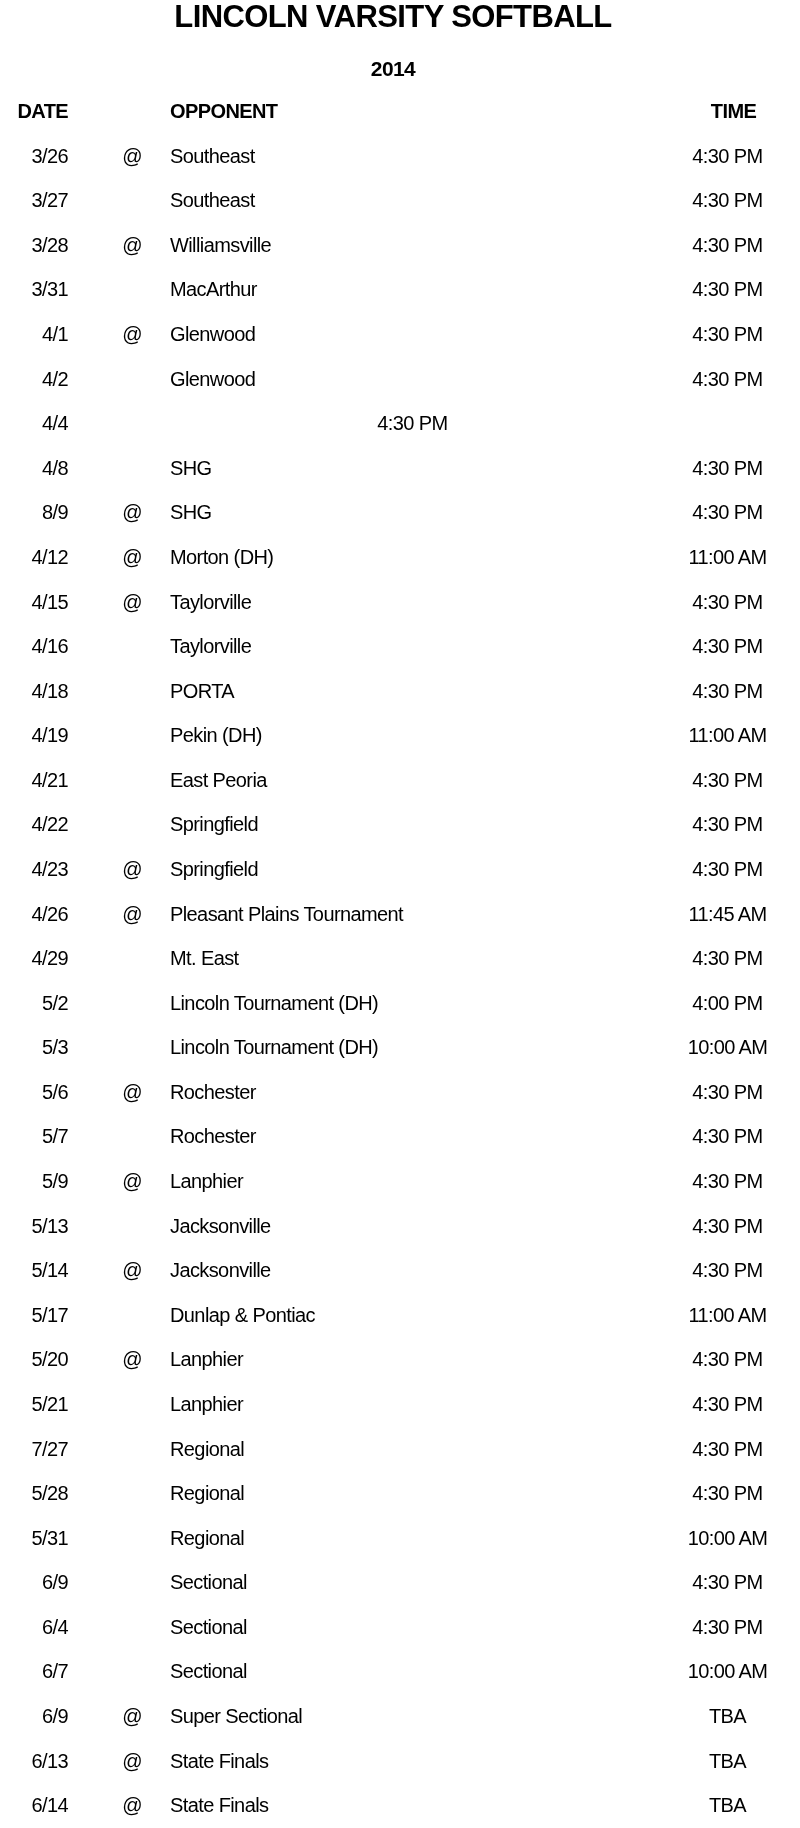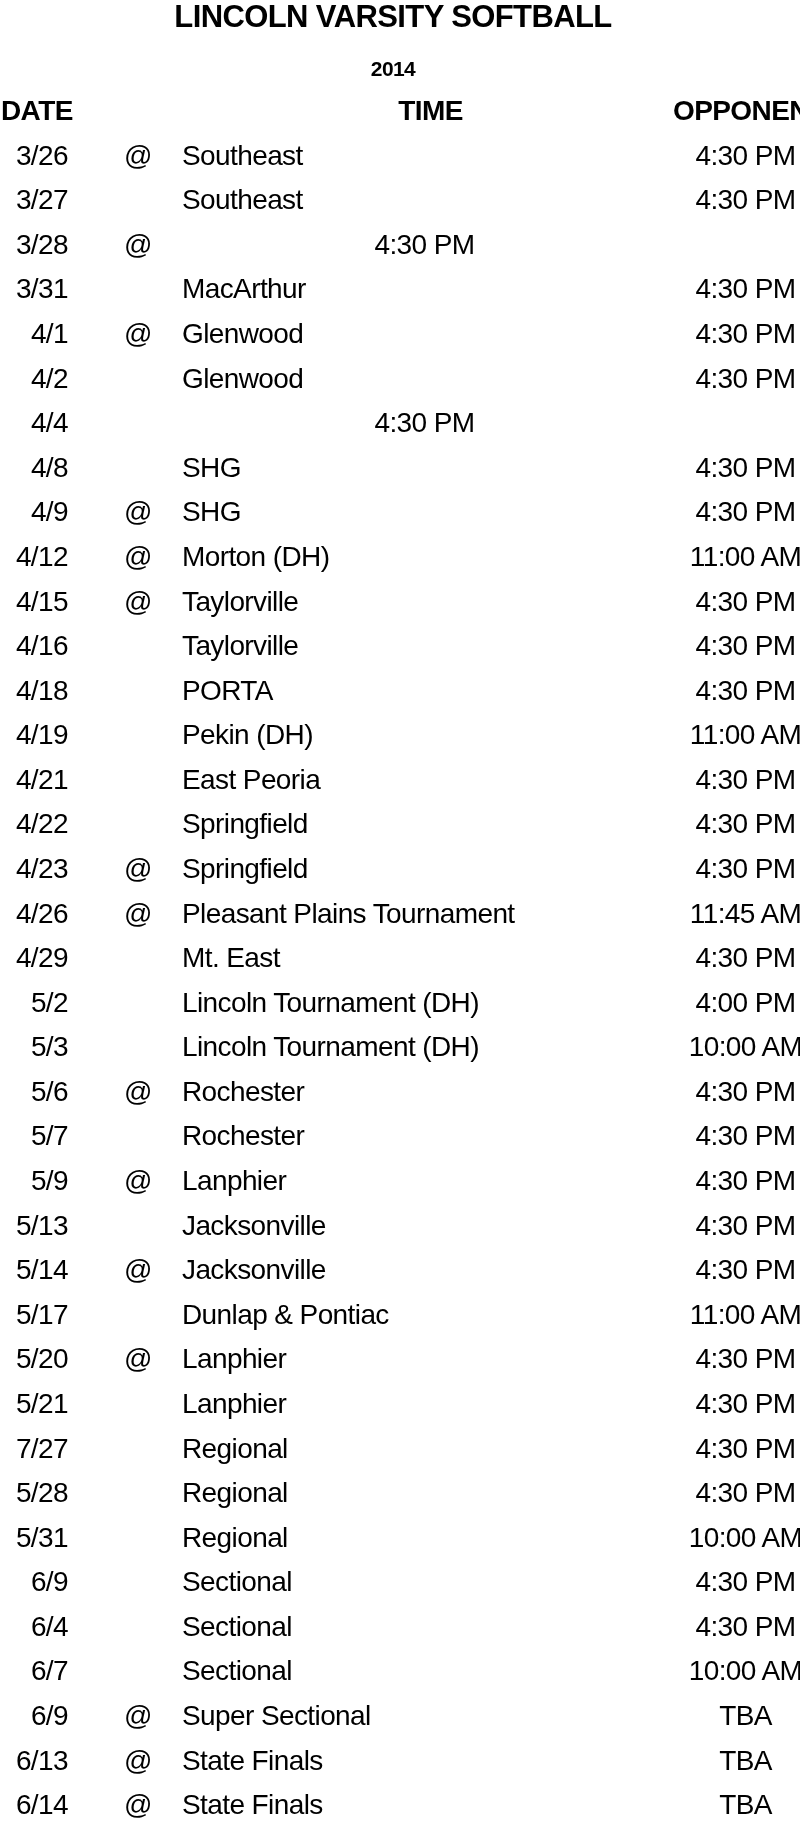--- a/index.html
+++ b/index.html
@@ -28,23 +28,22 @@
     width: 786px;
     text-align: center;
     font-weight: 700;
     font-size: 21px;
     line-height: 48px;
   }
   .row {
     display: grid;
     grid-template-columns: 70px 100px 485px 145px;
     align-items: center;
-    font-size: 28px;
+    font-size: 20px;
     line-height: 44.585px;
-    gap: 6px;
   }
   .header-row { font-weight: 700; }
   .cell { box-sizing: border-box; }
   .cell.date { text-align: right; padding-right: 2px; white-space: nowrap; }
   .cell.at { text-align: center; padding-left: 24px; }
   .cell.opp { text-align: left; white-space: nowrap; }
   .cell.time { text-align: center; white-space: nowrap; }
   .hdate { text-align: left; padding-left: 1px; padding-right: 0; }
   .hopp { text-align: center; padding-right: 30px; }
   .htime { padding-left: 12px; }
@@ -52,42 +51,43 @@
 </head>
 <body>
 
 <div class="page">
   <div class="line title-line">LINCOLN VARSITY SOFTBALL</div>
   <div class="line year-line">2014</div>
 
   <div class="line row header-row">
     <div class="cell date hdate">DATE</div>
     <div class="cell at"></div>
+    <div class="cell opp hopp">OPPONENT</div>
     <div class="cell time htime">TIME</div>
-    <div class="cell opp hopp">OPPONENT</div>
   </div>
 
   <div id="rows">
   <div class="line row">
     <div class="cell date">3/26</div>
     <div class="cell at">@</div>
     <div class="cell opp">Southeast</div>
     <div class="cell time">4:30 PM</div>
   </div>
 
   <div class="line row">
     <div class="cell date">3/27</div>
     <div class="cell at"></div>
     <div class="cell opp">Southeast</div>
     <div class="cell time">4:30 PM</div>
   </div>
 
   <div class="line row">
     <div class="cell date">3/28</div>
     <div class="cell at">@</div>
+    <div class="cell opp">Williamsville</div>
     <div class="cell time">4:30 PM</div>
   </div>
 
   <div class="line row">
     <div class="cell date">3/31</div>
     <div class="cell at"></div>
     <div class="cell opp">MacArthur</div>
     <div class="cell time">4:30 PM</div>
   </div>
 
@@ -112,21 +112,21 @@
   </div>
 
   <div class="line row">
     <div class="cell date">4/8</div>
     <div class="cell at"></div>
     <div class="cell opp">SHG</div>
     <div class="cell time">4:30 PM</div>
   </div>
 
   <div class="line row">
-    <div class="cell date">4/9</div>
+    <div class="cell date">8/9</div>
     <div class="cell at">@</div>
     <div class="cell opp">SHG</div>
     <div class="cell time">4:30 PM</div>
   </div>
 
   <div class="line row">
     <div class="cell date">4/12</div>
     <div class="cell at">@</div>
     <div class="cell opp">Morton (DH)</div>
     <div class="cell time">11:00 AM</div>

